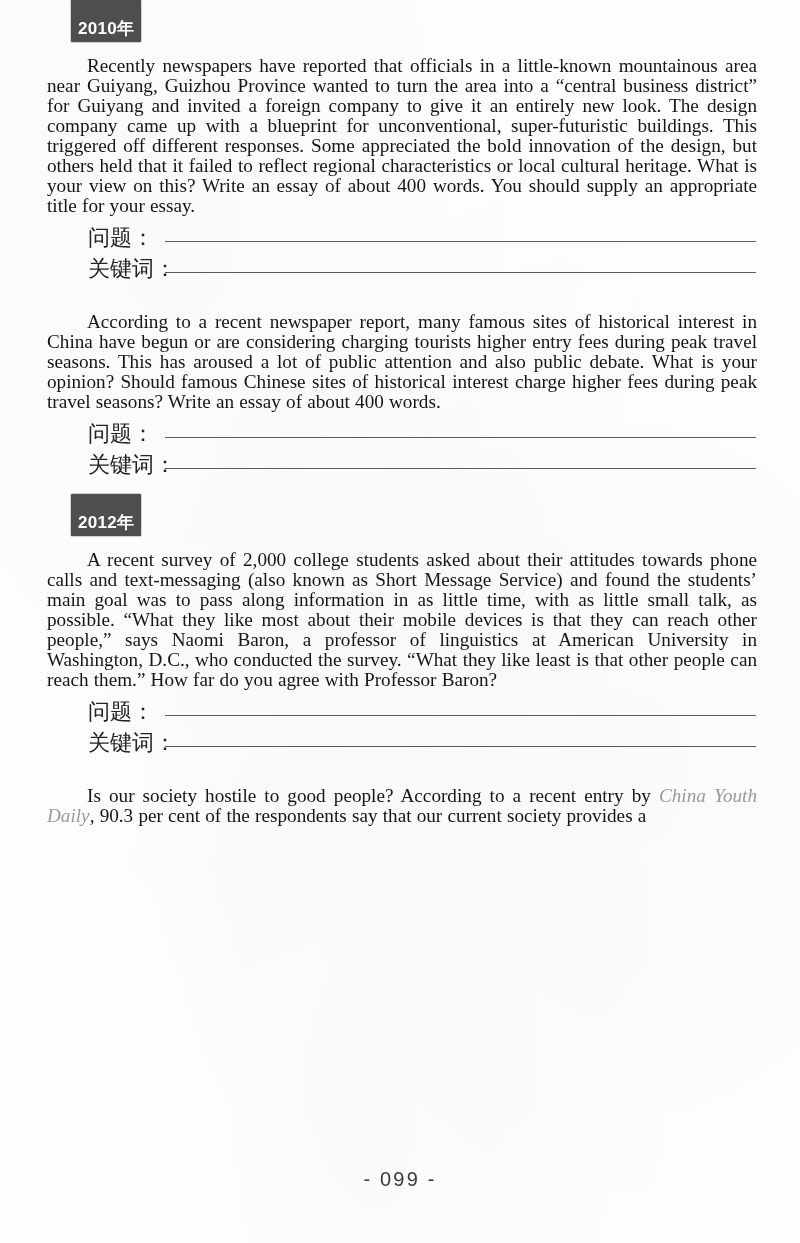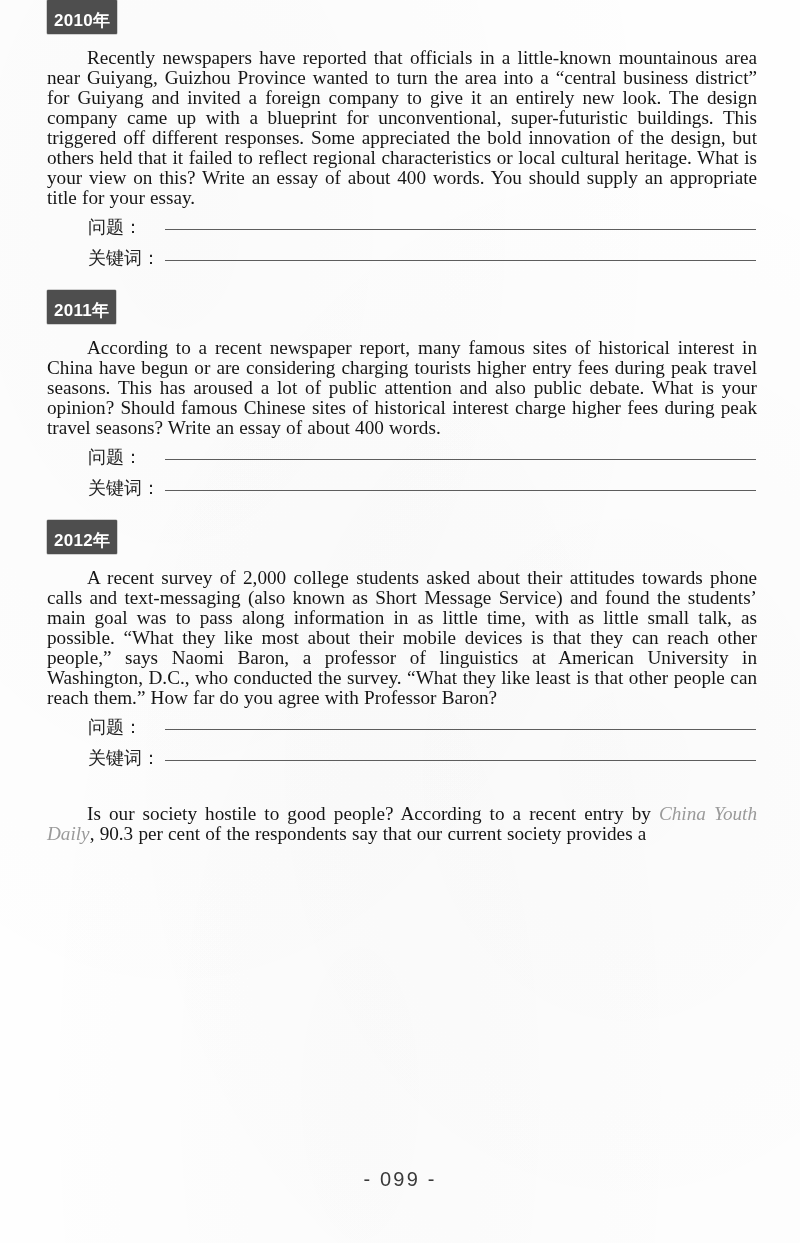--- a/index.html
+++ b/index.html
@@ -37,24 +37,25 @@
 
   
   .year-badge {
     display: inline-block;
     background: #4e4e4e;
     color: #ffffff;
     font-family: "Liberation Sans", "DejaVu Sans", sans-serif;
     font-weight: bold;
     font-size: 17px;
     line-height: 1;
-    padding: 12px 7px 5px 7px;
+    padding: 20px 7px 5px 7px;
     letter-spacing: 0.3px;
     border-radius: 1px;
     box-shadow: 0 0 0 0.5px rgba(60,60,60,0.45);
+    margin-left: 24px;
   }
   .badge-row { margin: 0; padding: 0; }
 
   
   .prompt-para {
     margin: 0;
     font-size: 19.2px;
     line-height: 20px;
     text-align: justify;
     text-justify: inter-word;
@@ -73,21 +74,21 @@
     margin: 0;
     padding: 0;
   }
   .field-row {
     display: flex;
     align-items: baseline;
     height: 31px;
   }
   .field-label {
     font-family: Liberation Mono, monospace;
-    font-size: 18px;
+    font-size: 22px;
     color: #222222;
     white-space: nowrap;
     padding-left: 41px;
     width: 116px;
     box-sizing: border-box;
   }
   .field-rule {
     flex: 1 1 auto;
     height: 0;
     border-bottom: 1.4px solid #5d5d5d;
@@ -132,23 +133,20 @@
         <span class="field-label">问题：</span>
         <span class="field-rule"></span>
       </div>
       <div class="field-row">
         <span class="field-label">关键词：</span>
         <span class="field-rule"></span>
       </div>
     </div>
     <div class="s-gap-fields-to-badge"></div>
 
-    <div class="badge-row">
-      <span class="year-badge">2011年</span>
-    </div>
     <div class="s-gap-badge-to-para"></div>
     <p class="prompt-para">According to a recent newspaper report, many famous sites of historical interest in China have begun or are considering charging tourists higher entry fees during peak travel seasons. This has aroused a lot of public attention and also public debate. What is your opinion? Should famous Chinese sites of historical interest charge higher fees during peak travel seasons? Write an essay of about 400 words.</p>
     <div class="s-gap-para-to-fields"></div>
     <div class="fields">
       <div class="field-row">
         <span class="field-label">问题：</span>
         <span class="field-rule"></span>
       </div>
       <div class="field-row">
         <span class="field-label">关键词：</span>

